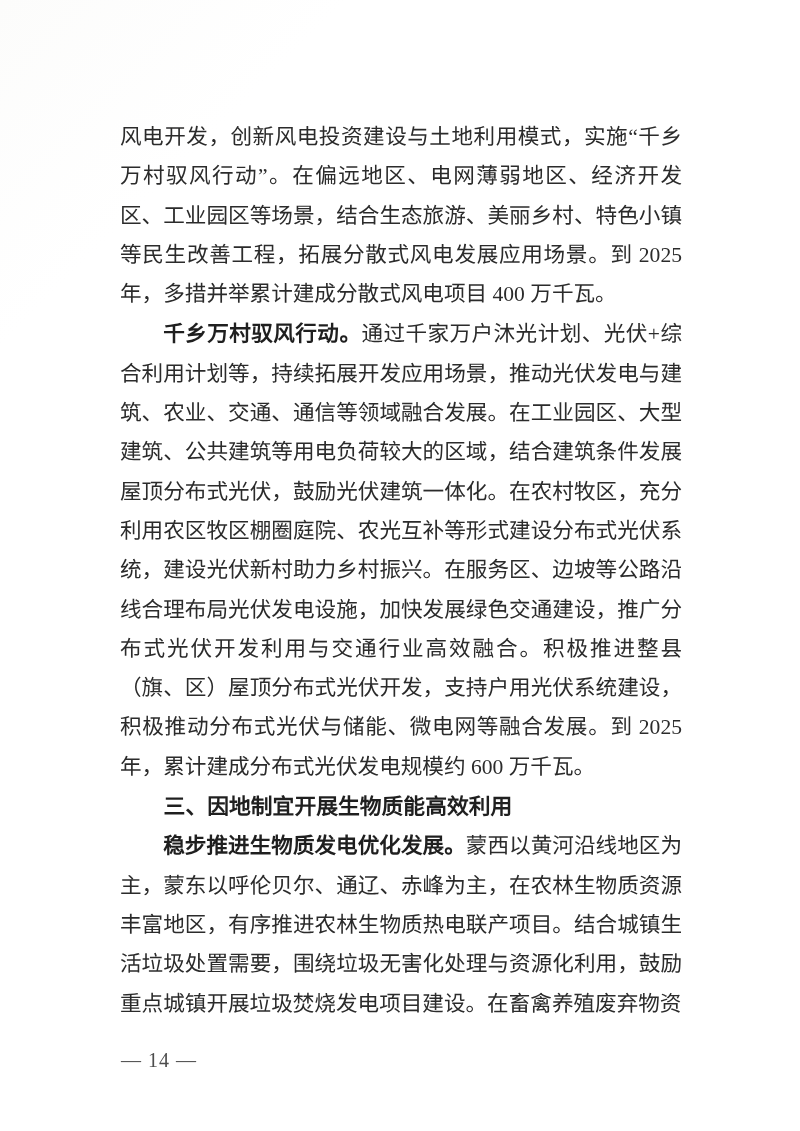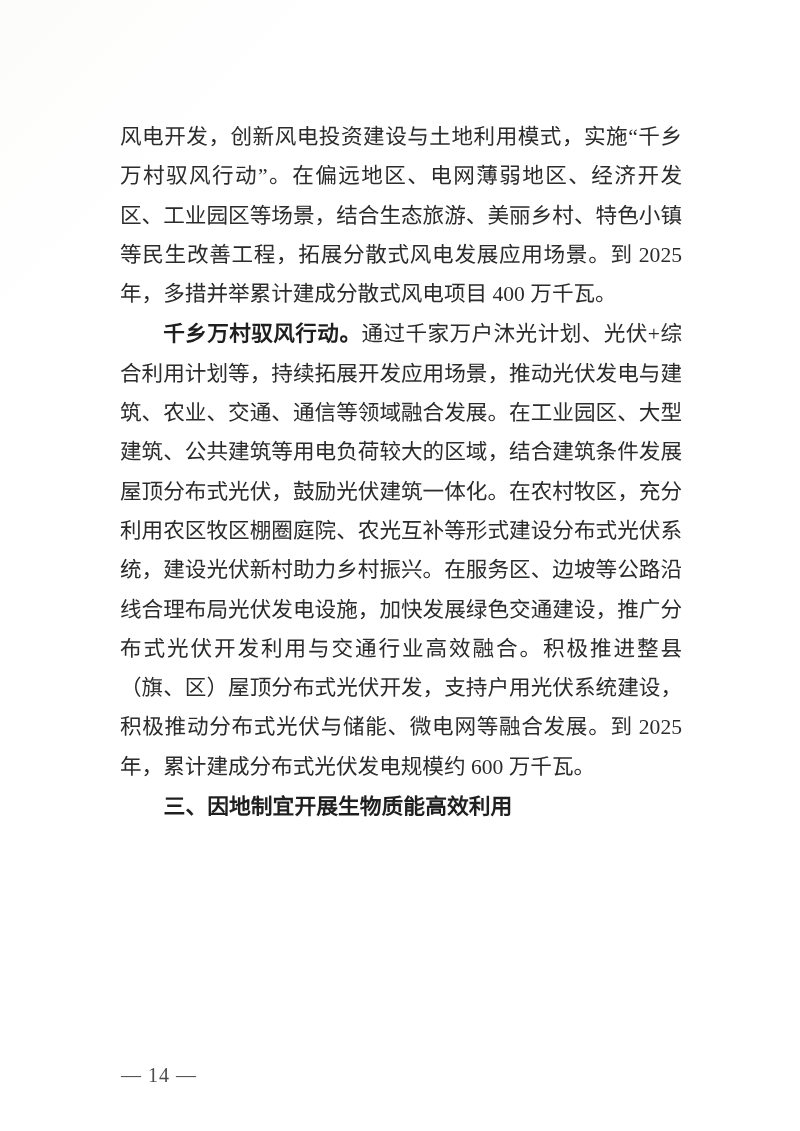--- a/index.html
+++ b/index.html
@@ -53,34 +53,34 @@
   .page-footer {
     position: absolute;
     left: 121px;
     top: 1049px;
     color: #4d4d4d;
     font-size: 20px;
     line-height: 22px;
     letter-spacing: 1px;
     font-family: "Liberation Serif", "DejaVu Serif", serif;
     white-space: nowrap;
-    margin-top: 15px;
   }
 </style>
 </head>
 <body>
 
 <div class="scan-page">
 
   <div class="text-block">
 
     <p class="para"><span>风电开发，创新风电投资建设与土地利用模式，实施“千乡万村驭风行动”。在偏远地区、电网薄弱地区、经济开发区、工业园区等场景，结合生态旅游、美丽乡村、特色小镇等民生改善工程，拓展分散式风电发展应用场景。到 2025 年，多措并举累计建成分散式风电项目 400 万千瓦。</span></p>
 
     <p class="para indent"><span class="lead">千乡万村驭风行动。</span><span>通过千家万户沐光计划、光伏+综合利用计划等，持续拓展开发应用场景，推动光伏发电与建筑、农业、交通、通信等领域融合发展。在工业园区、大型建筑、公共建筑等用电负荷较大的区域，结合建筑条件发展屋顶分布式光伏，鼓励光伏建筑一体化。在农村牧区，充分利用农区牧区棚圈庭院、农光互补等形式建设分布式光伏系统，建设光伏新村助力乡村振兴。在服务区、边坡等公路沿线合理布局光伏发电设施，加快发展绿色交通建设，推广分布式光伏开发利用与交通行业高效融合。积极推进整县（旗、区）屋顶分布式光伏开发，支持户用光伏系统建设，积极推动分布式光伏与储能、微电网等融合发展。到 2025 年，累计建成分布式光伏发电规模约 600 万千瓦。</span></p>
 
     <h2 class="section-heading">三、因地制宜开展生物质能高效利用</h2>
 
+    <p class="para indent"><span class="lead">稳步推进生物质发电优化发展。</span><span>蒙西以黄河沿线地区为主，蒙东以呼伦贝尔、通辽、赤峰为主，在农林生物质资源丰富地区，有序推进农林生物质热电联产项目。结合城镇生活垃圾处置需要，围绕垃圾无害化处理与资源化利用，鼓励重点城镇开展垃圾焚烧发电项目建设。在畜禽养殖废弃物资</span></p>
 
   </div>
 
   <div class="page-footer">— 14 —</div>
 
 </div>
 
 </body></html>

